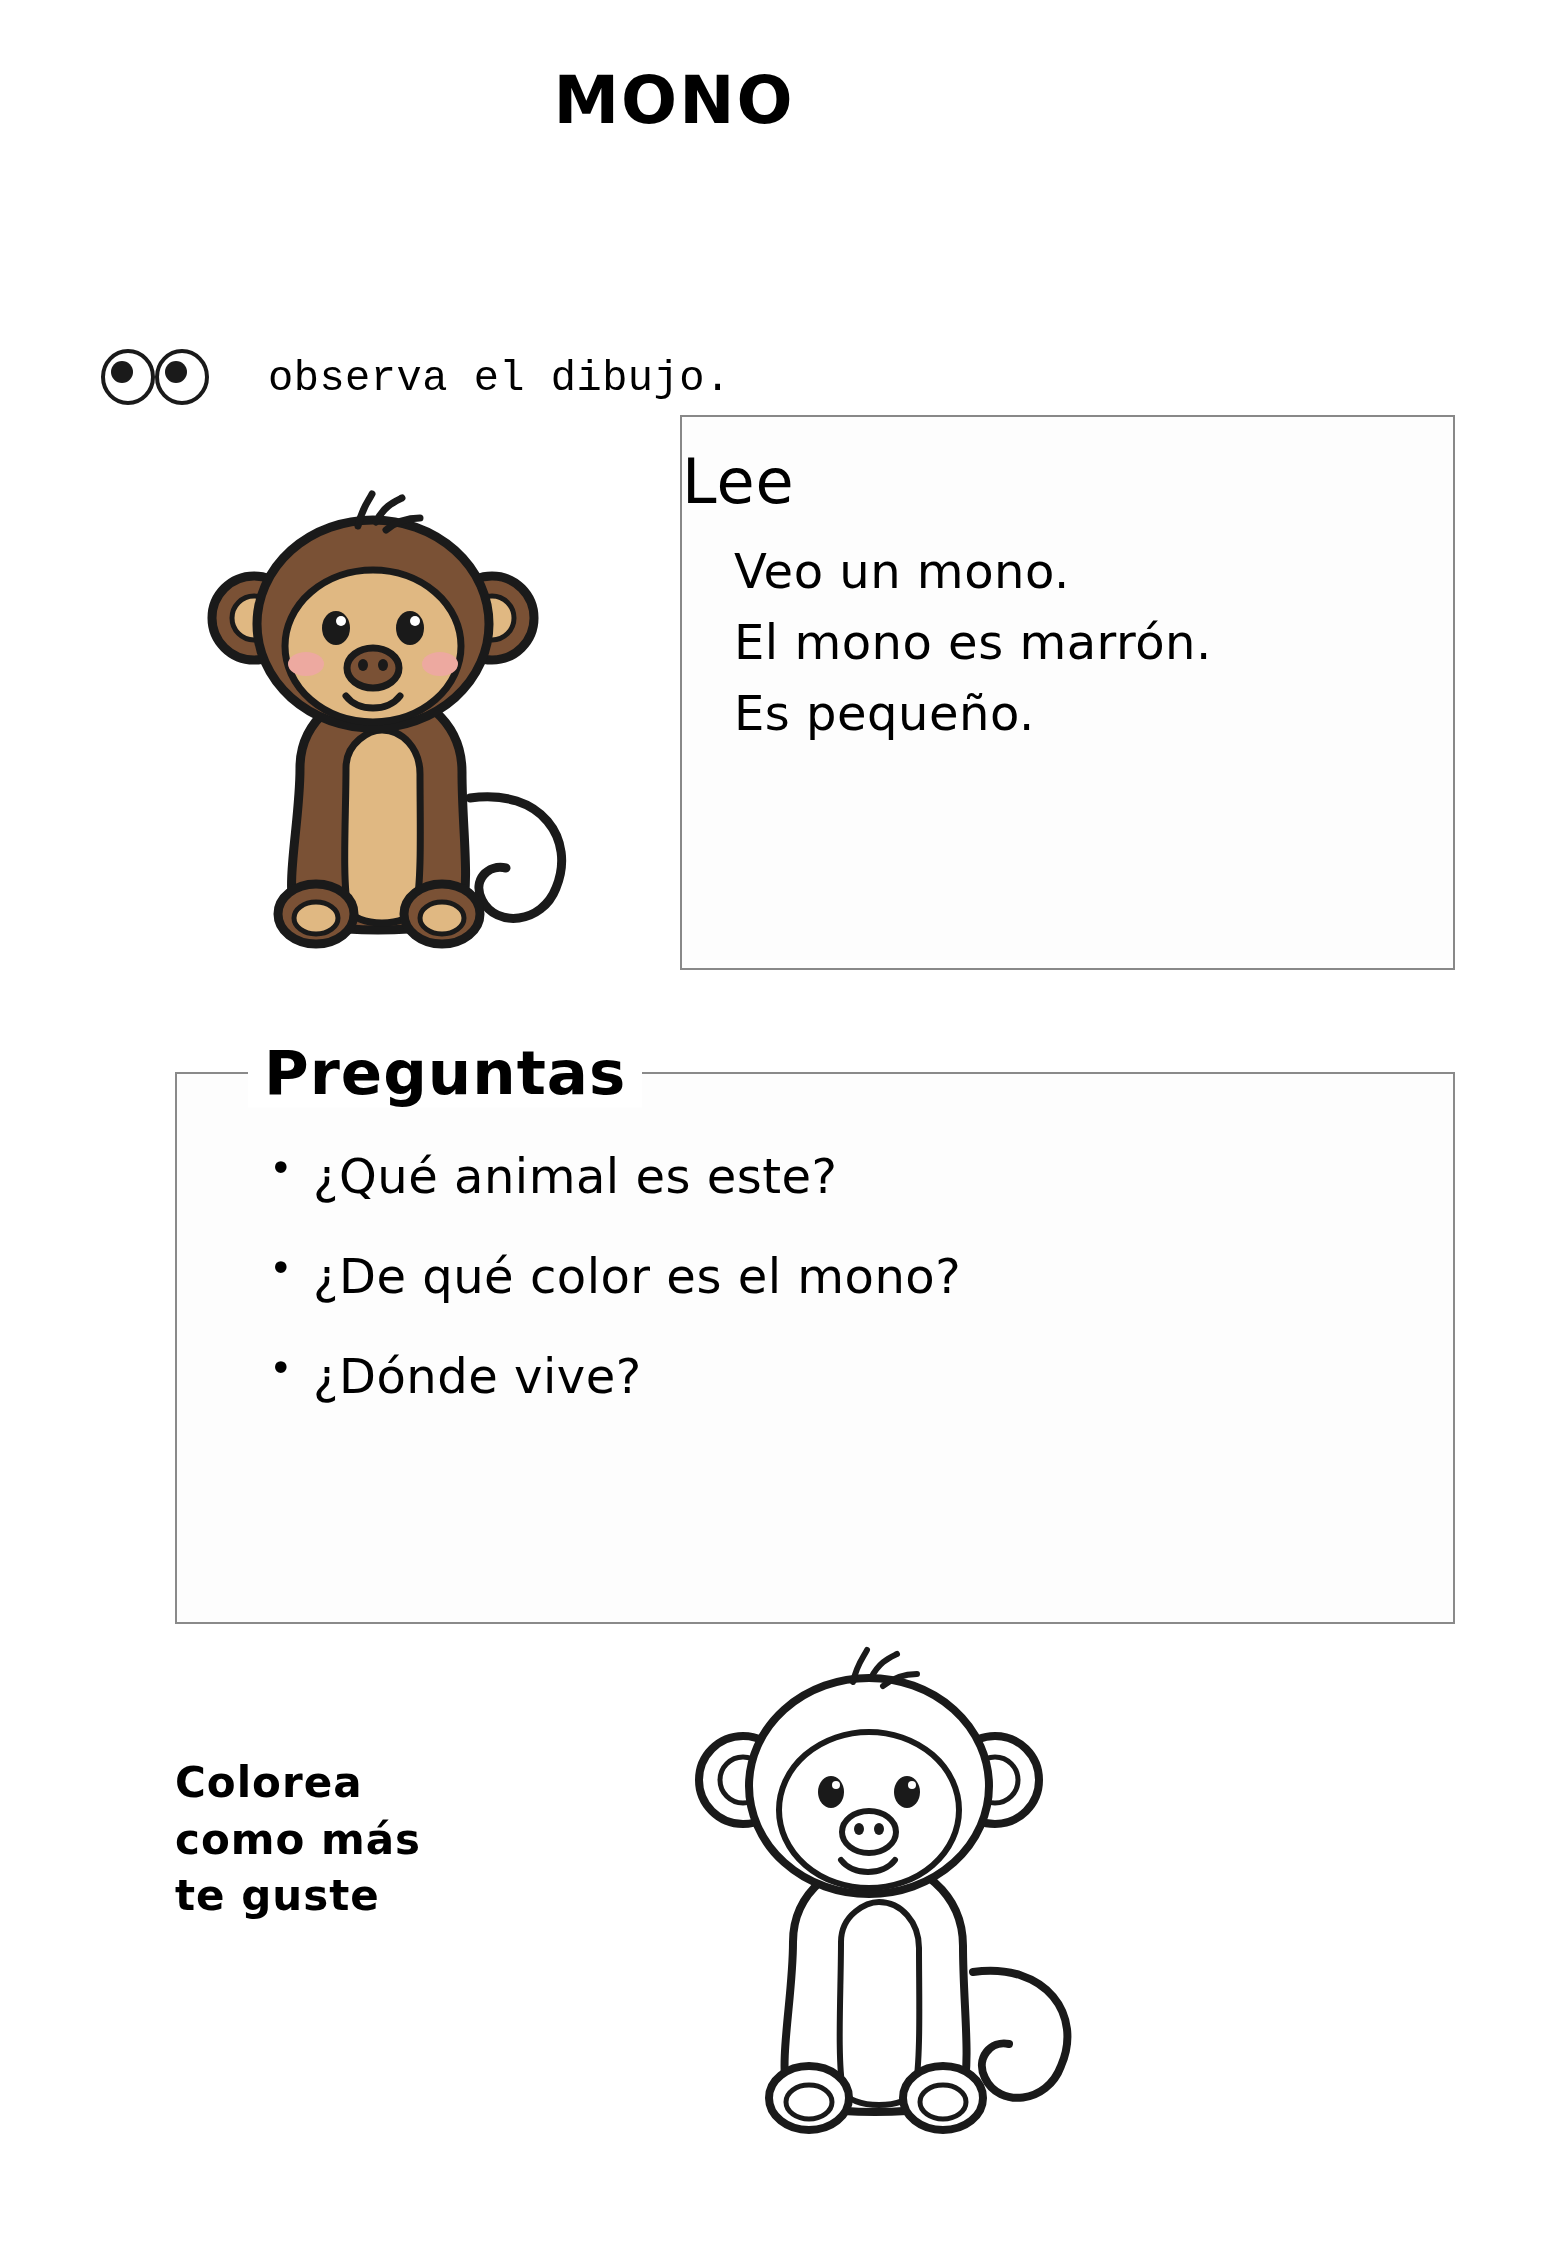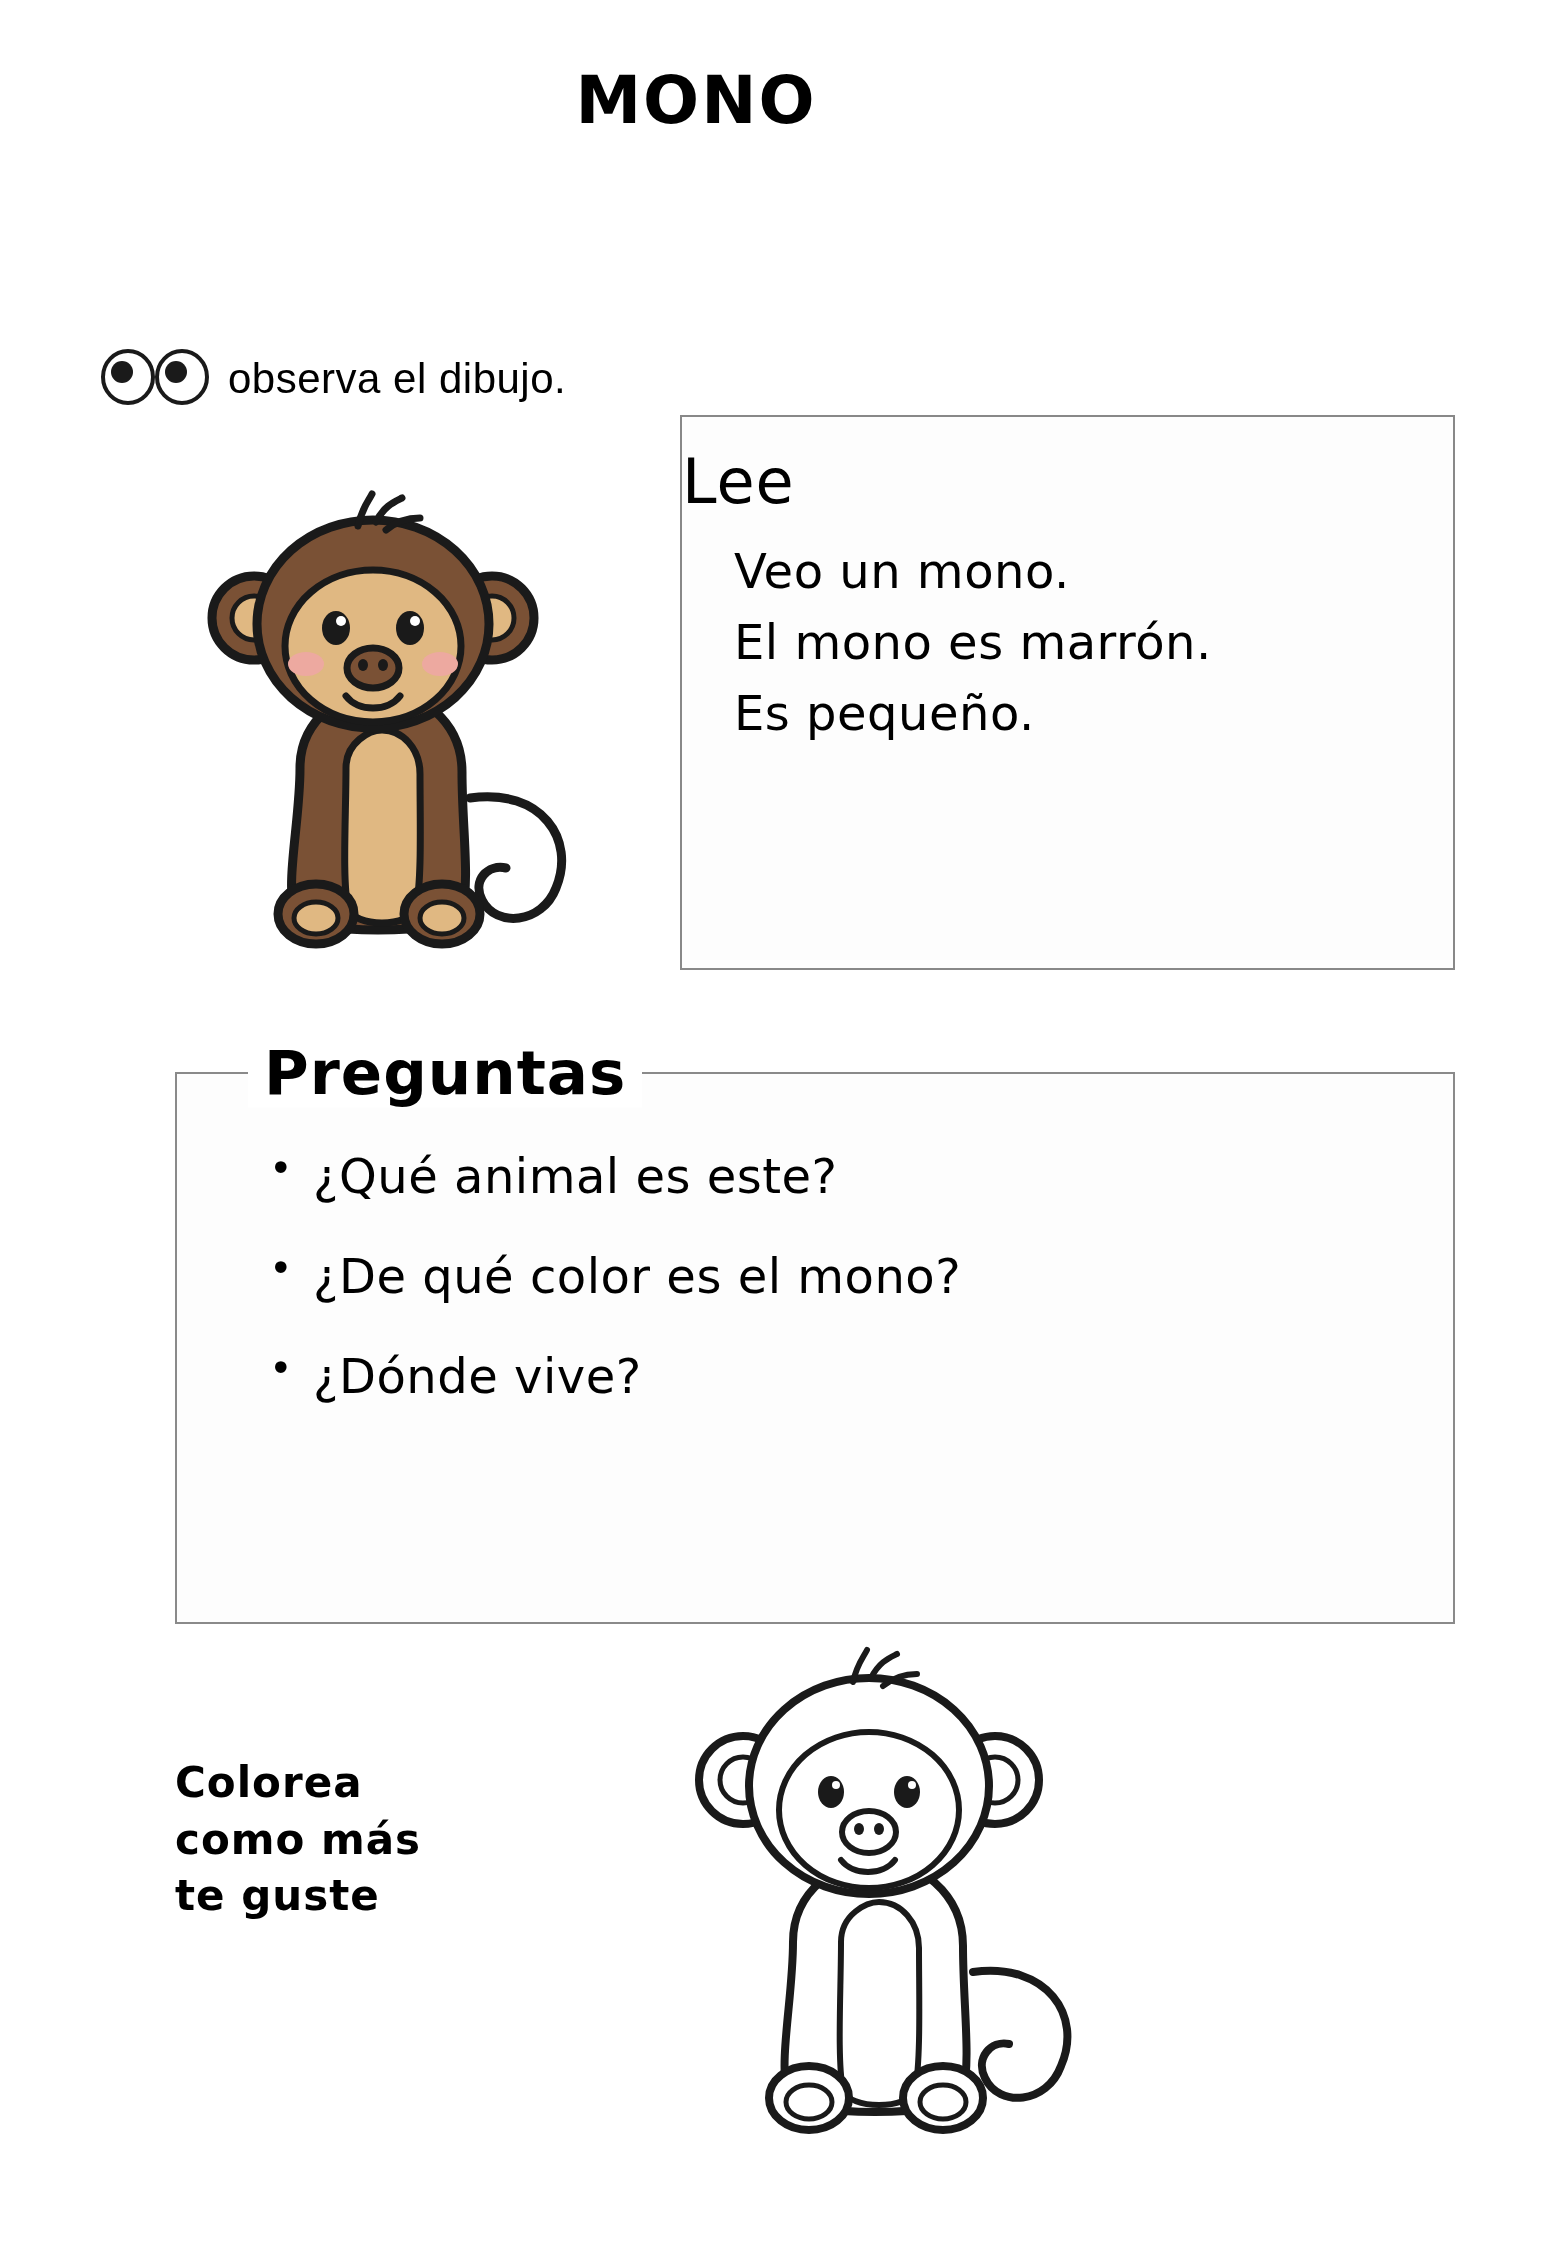--- a/index.html
+++ b/index.html
@@ -21,39 +21,39 @@
   .page-title {
     position: absolute;
     top: 62px;
     left: 0;
     width: 1348px;
     text-align: center;
     font-family: "DejaVu Sans", sans-serif;
     font-weight: bold;
     font-size: 66px;
     letter-spacing: 2px;
-    padding-left: 22px;
   }
 
   
   .observe-row {
     position: absolute;
     top: 348px;
     left: 100px;
     display: flex;
     align-items: center;
     gap: 18px;
   }
   .eyes-icon {
     display: block;
   }
   .observe-text {
     font-size: 42px;
-    font-family: Liberation Sans, sans-serif;
+    font-family: Liberation Mono, monospace;
     letter-spacing: 0.5px;
+    margin-left: 40px;
   }
 
   
   .lee-box {
     position: absolute;
     left: 680px;
     top: 415px;
     width: 775px;
     height: 555px;
     border: 2px solid #888888;

